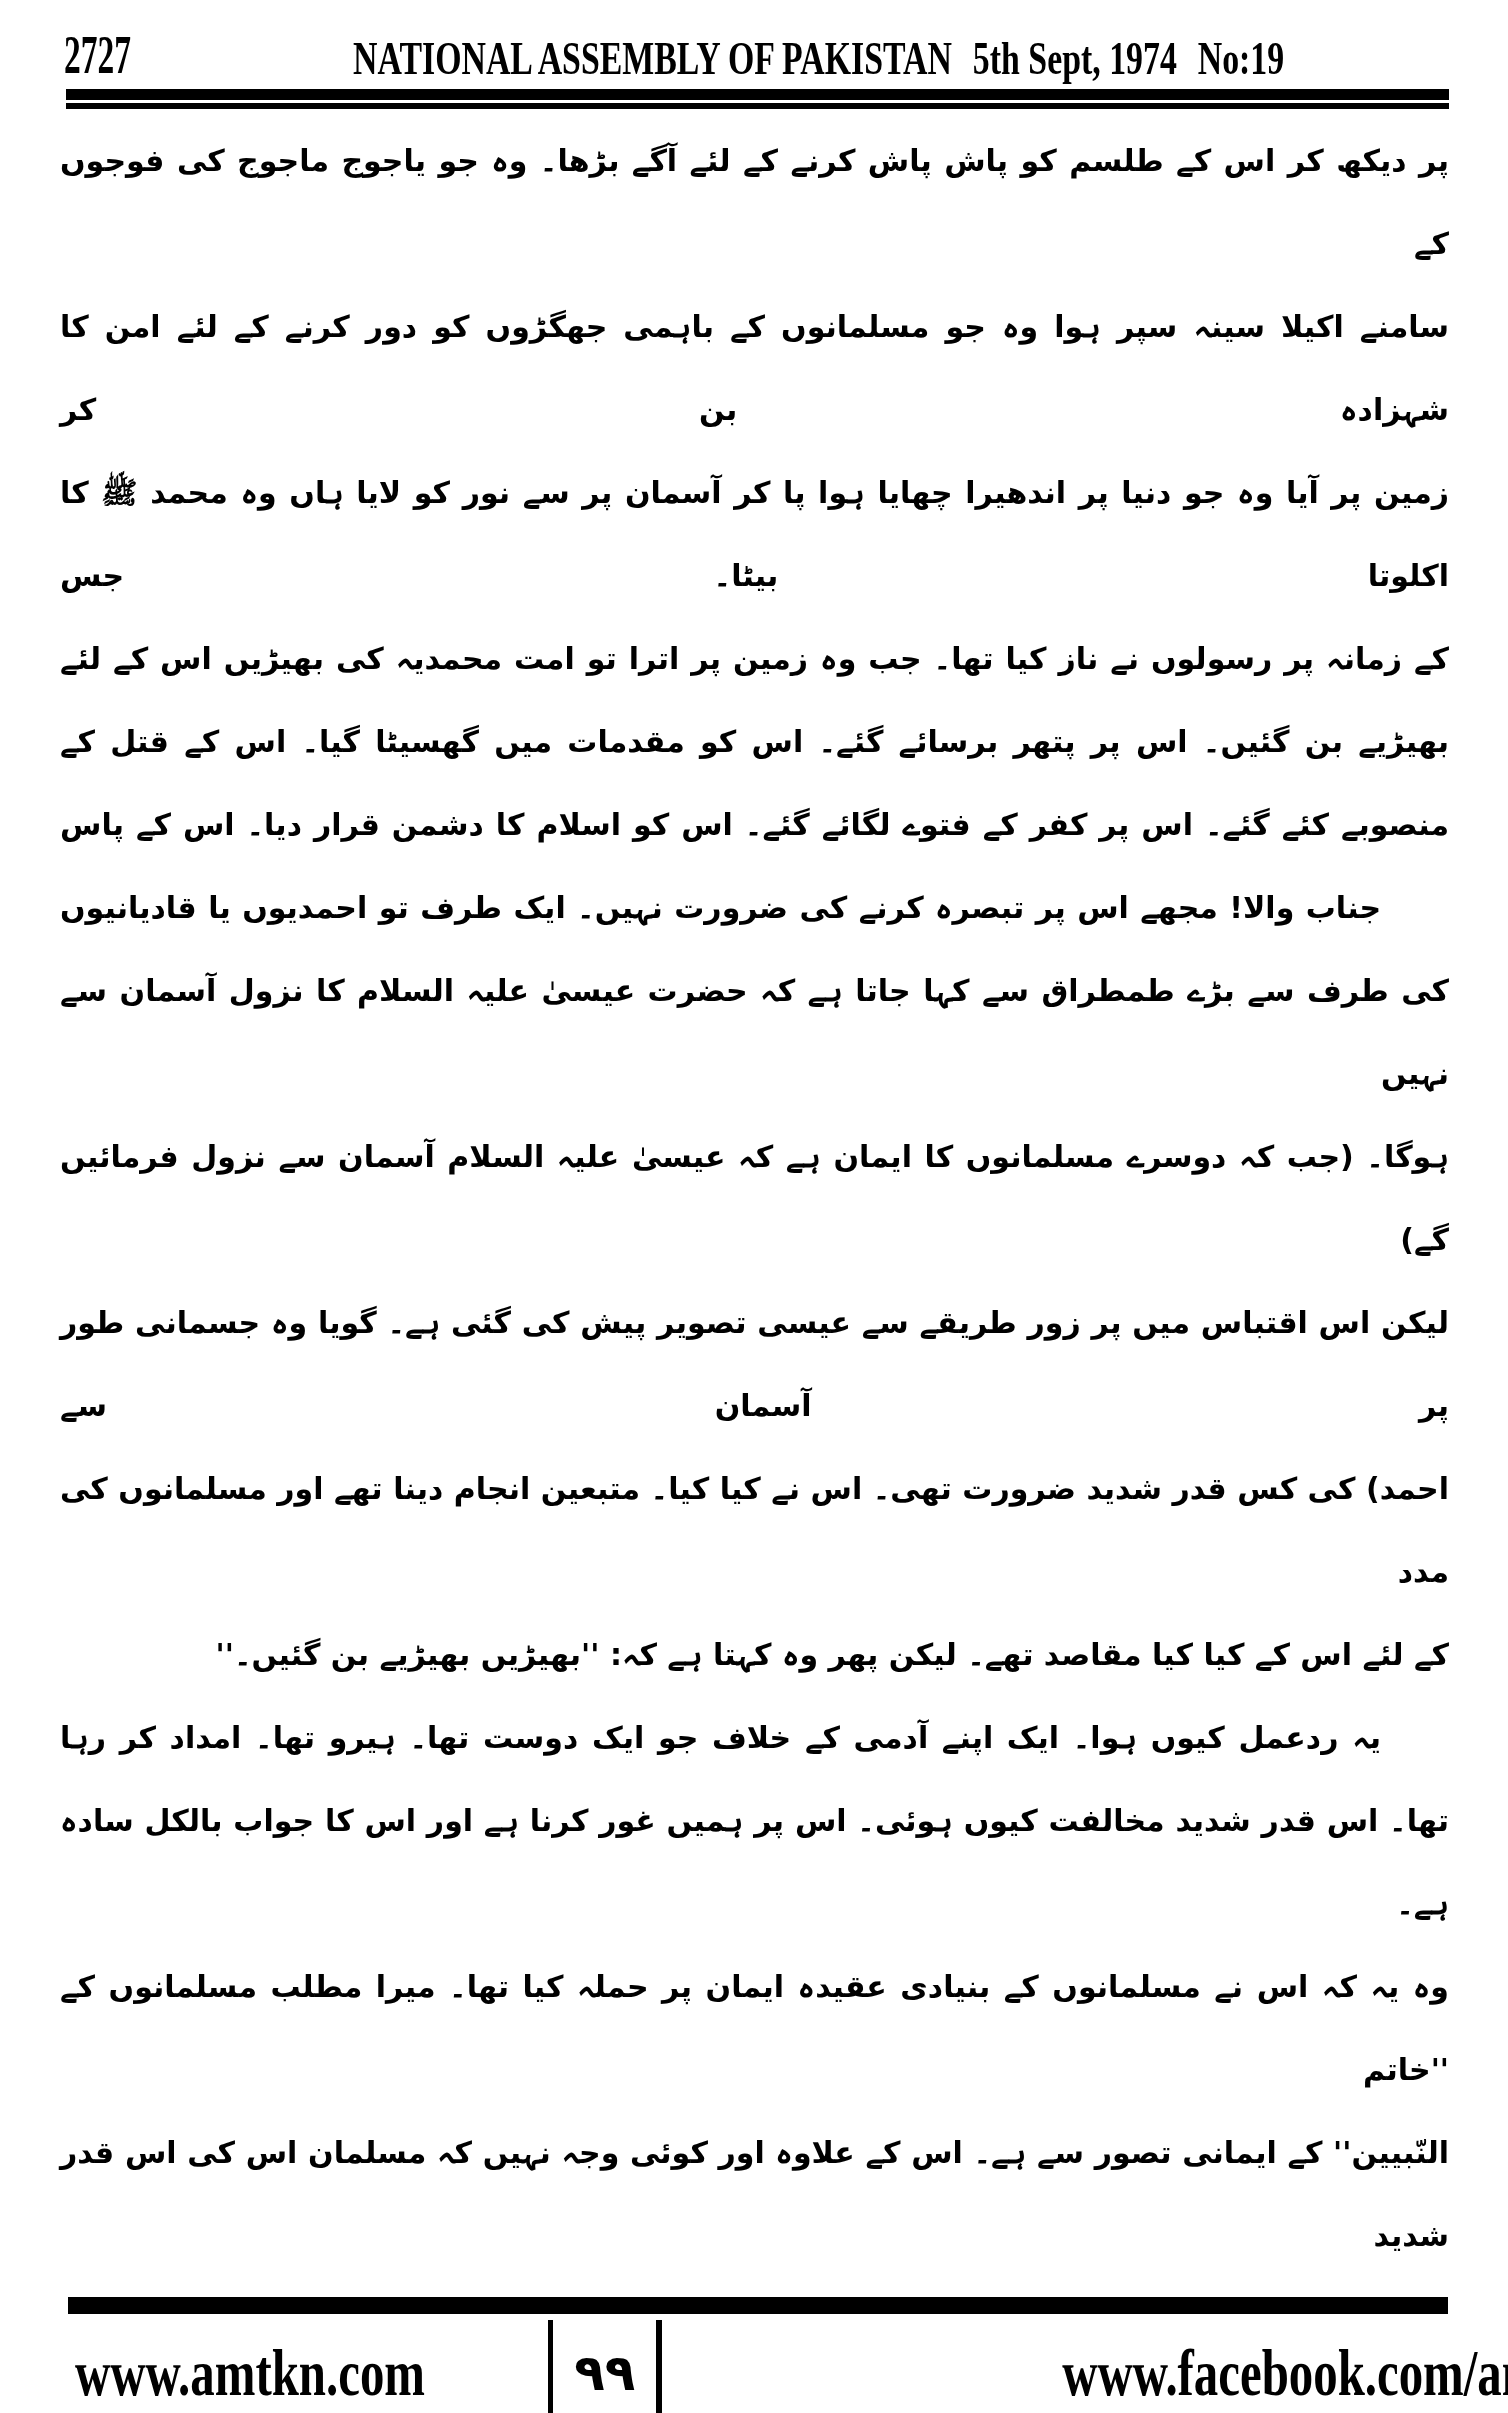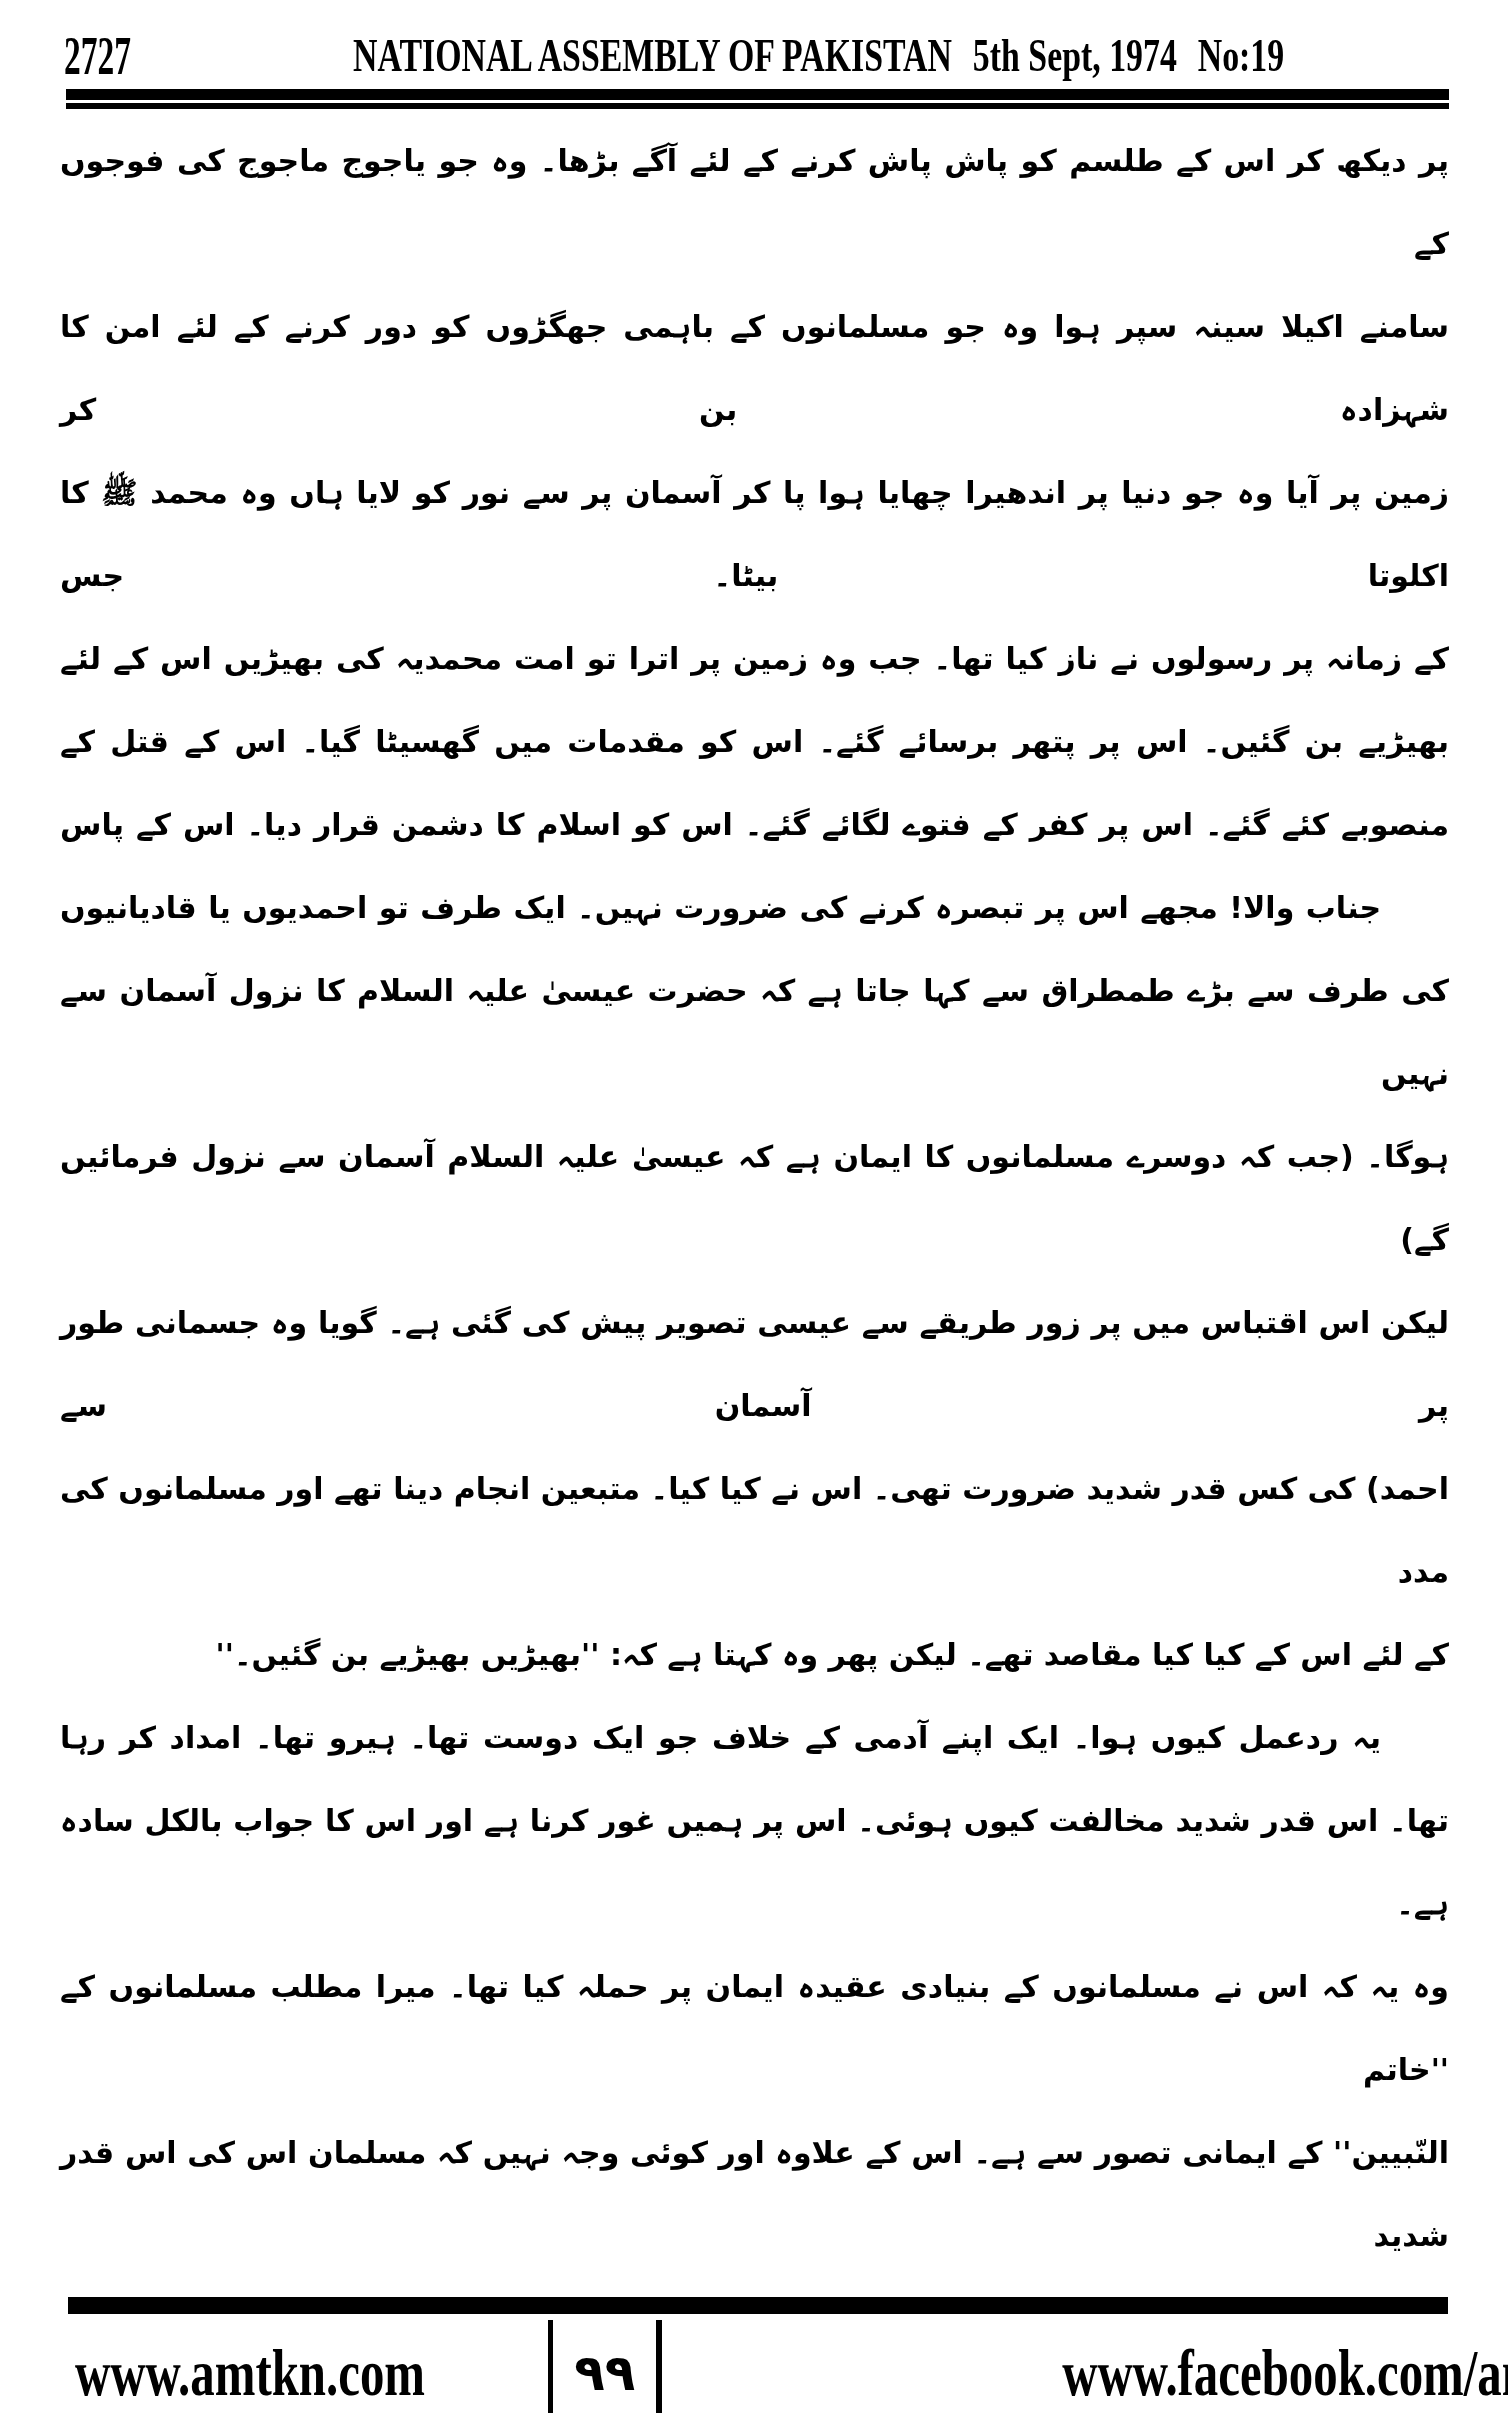--- a/index.html
+++ b/index.html
@@ -14,21 +14,21 @@
   }
 
   
   .header {
     position: absolute;
     top: 29px;
     left: 64px;
     right: 54px;
     height: 53px;
     display: flex;
-    align-items: center;
+    align-items: flex-end;
   }
   .hdr-num {
     font-weight: bold;
     font-size: 54px;
     line-height: 1;
     transform: scaleX(0.62);
     transform-origin: left bottom;
     white-space: nowrap;
   }
   .hdr-center {

